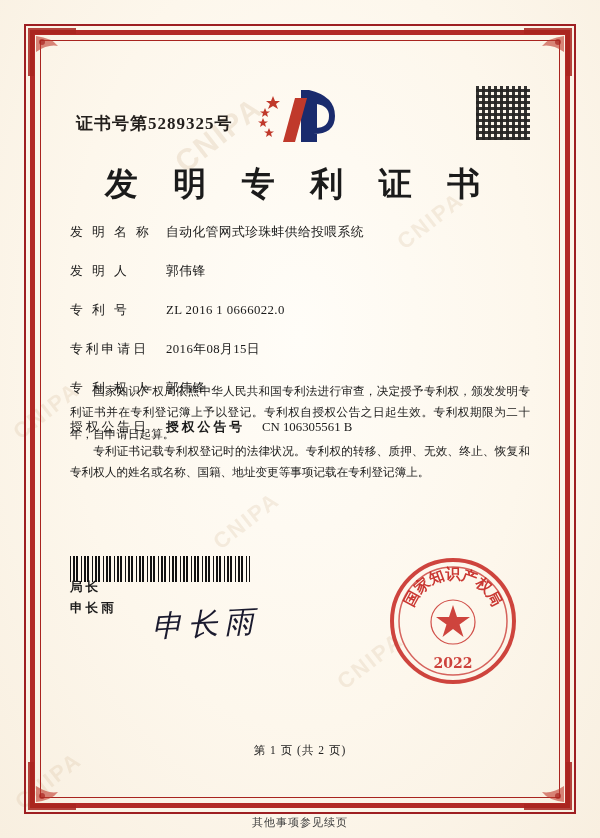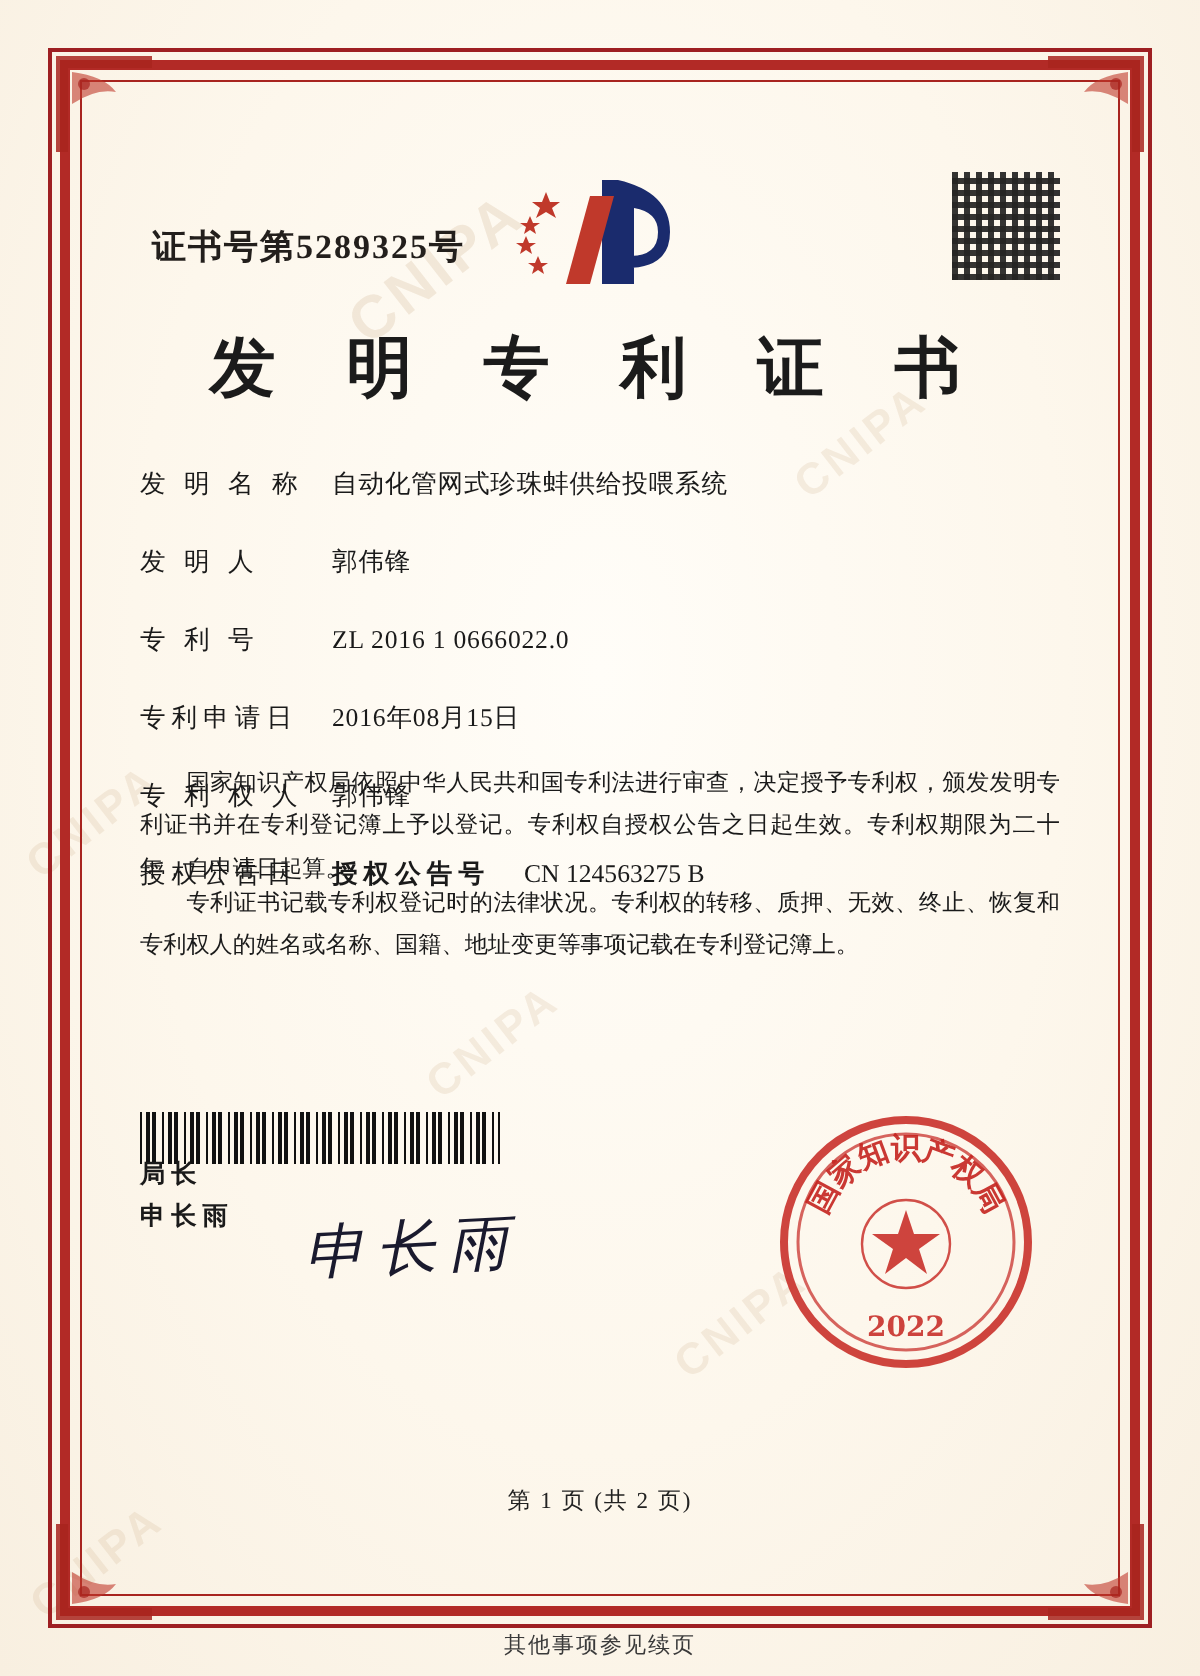--- a/index.html
+++ b/index.html
@@ -93,21 +93,20 @@
     color:#1b1b1b;
     font-family:"DejaVu Serif", serif;
     font-weight:bold;
     text-indent:12px;
   }
 
   .fields{
     position:absolute;left:14px;right:14px;top:168px;
     font-size:12.8px;
     color:#1a1a1a;
-    margin-top:10px;
   }
   .row{
     display:flex;
     align-items:baseline;
     margin-bottom:22px;
   }
   .label{
     width:96px;
     flex:0 0 96px;
     letter-spacing:3px;
@@ -254,21 +253,21 @@
         <div class="label">专利申请日</div>
         <div class="val">2016年08月15日</div>
       </div>
       <div class="row">
         <div class="label">专 利 权 人</div>
         <div class="val">郭伟锋</div>
       </div>
       <div class="row two">
         <div class="label">授权公告日</div>
         <div class="label2">授权公告号</div>
-        <div class="val2">CN 124563275 B</div>
+        <div class="val2">CN 106305561 B</div>
       </div>
     </div>
 
     <div class="para p2">专利证书记载专利权登记时的法律状况。专利权的转移、质押、无效、终止、恢复和专利权人的姓名或名称、国籍、地址变更等事项记载在专利登记簿上。</div>
     <div class="para p1">国家知识产权局依照中华人民共和国专利法进行审查，决定授予专利权，颁发发明专利证书并在专利登记簿上予以登记。专利权自授权公告之日起生效。专利权期限为二十年，自申请日起算。</div>
 
     <div class="barcode"></div>
 
     <div class="signoff">
       <div>局长</div>

